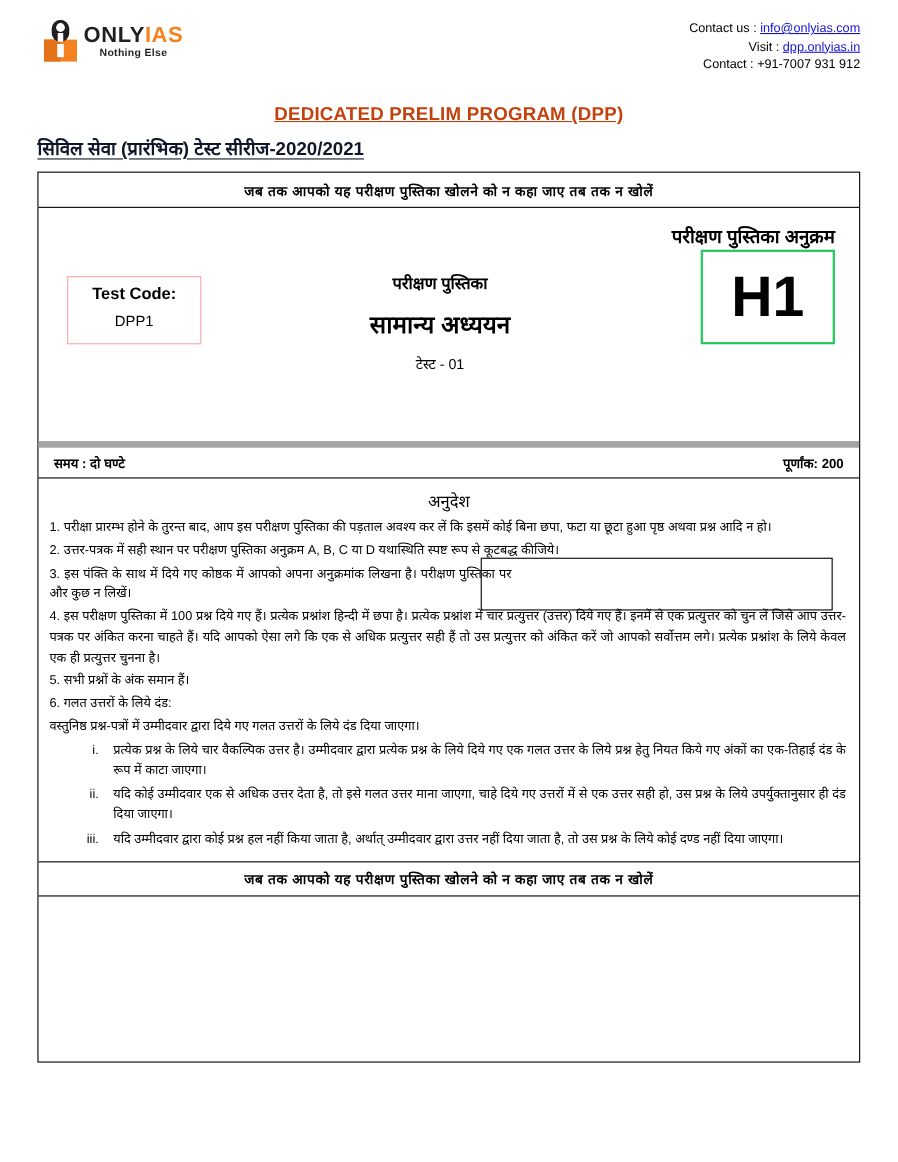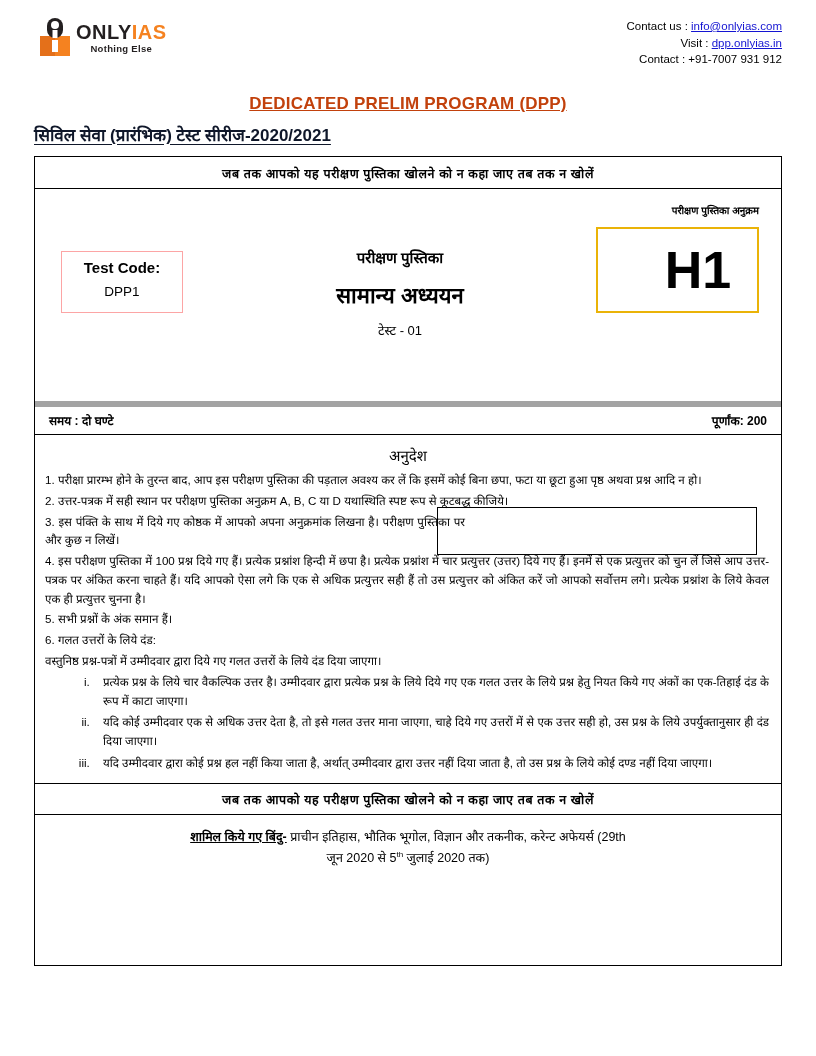--- a/index.html
+++ b/index.html
@@ -112,34 +112,33 @@
 
   
   .code-section {
     position: relative;
     height: 212px;
   }
   .booklet-serial-label {
     position: absolute;
     right: 22px;
     top: 14px;
-    font-size: 10px;
+    font-size: 17px;
     font-weight: bold;
   }
   .serial-box {
     position: absolute;
     right: 22px;
     top: 38px;
     width: 118px;
     height: 82px;
-    border: 2px solid #eab308;
+    border: 2px solid #22c55e;
     display: flex;
     align-items: center;
     justify-content: center;
-    padding-left: 41px;
   }
   .serial-text {
     font-size: 52px;
     font-weight: bold;
     line-height: 1;
   }
   .testcode-box {
     position: absolute;
     left: 26px;
     top: 62px;
@@ -324,22 +323,15 @@
       <p class="penalty-intro">वस्तुनिष्ठ प्रश्न-पत्रों में उम्मीदवार द्वारा दिये गए गलत उत्तरों के लिये दंड दिया जाएगा।</p>
       <ol class="roman">
         <li>प्रत्येक प्रश्न के लिये चार वैकल्पिक उत्तर है। उम्मीदवार द्वारा प्रत्येक प्रश्न के लिये दिये गए एक गलत उत्तर के लिये प्रश्न हेतु नियत किये गए अंकों का एक-तिहाई दंड के रूप में काटा जाएगा।</li>
         <li>यदि कोई उम्मीदवार एक से अधिक उत्तर देता है, तो इसे गलत उत्तर माना जाएगा, चाहे दिये गए उत्तरों में से एक उत्तर सही हो, उस प्रश्न के लिये उपर्युक्तानुसार ही दंड दिया जाएगा।</li>
         <li>यदि उम्मीदवार द्वारा कोई प्रश्न हल नहीं किया जाता है, अर्थात् उम्मीदवार द्वारा उत्तर नहीं दिया जाता है, तो उस प्रश्न के लिये कोई दण्ड नहीं दिया जाएगा।</li>
       </ol>
     </div>
 
     <div class="warn-bottom">जब तक आपको यह परीक्षण पुस्तिका खोलने को न कहा जाए तब तक न खोलें</div>
 
-    <div class="topics">
-      <span class="topics-label">शामिल किये गए बिंदु-</span>
-      <span>प्राचीन इतिहास, भौतिक भूगोल, विज्ञान और तकनीक, करेन्ट अफेयर्स (29th</span>
-      <div>
-        <span>जून 2020 से 5</span><sup>th</sup><span> जुलाई 2020 तक)</span>
-      </div>
-    </div>
 
   </div>
 </div>
 
 </body></html>

